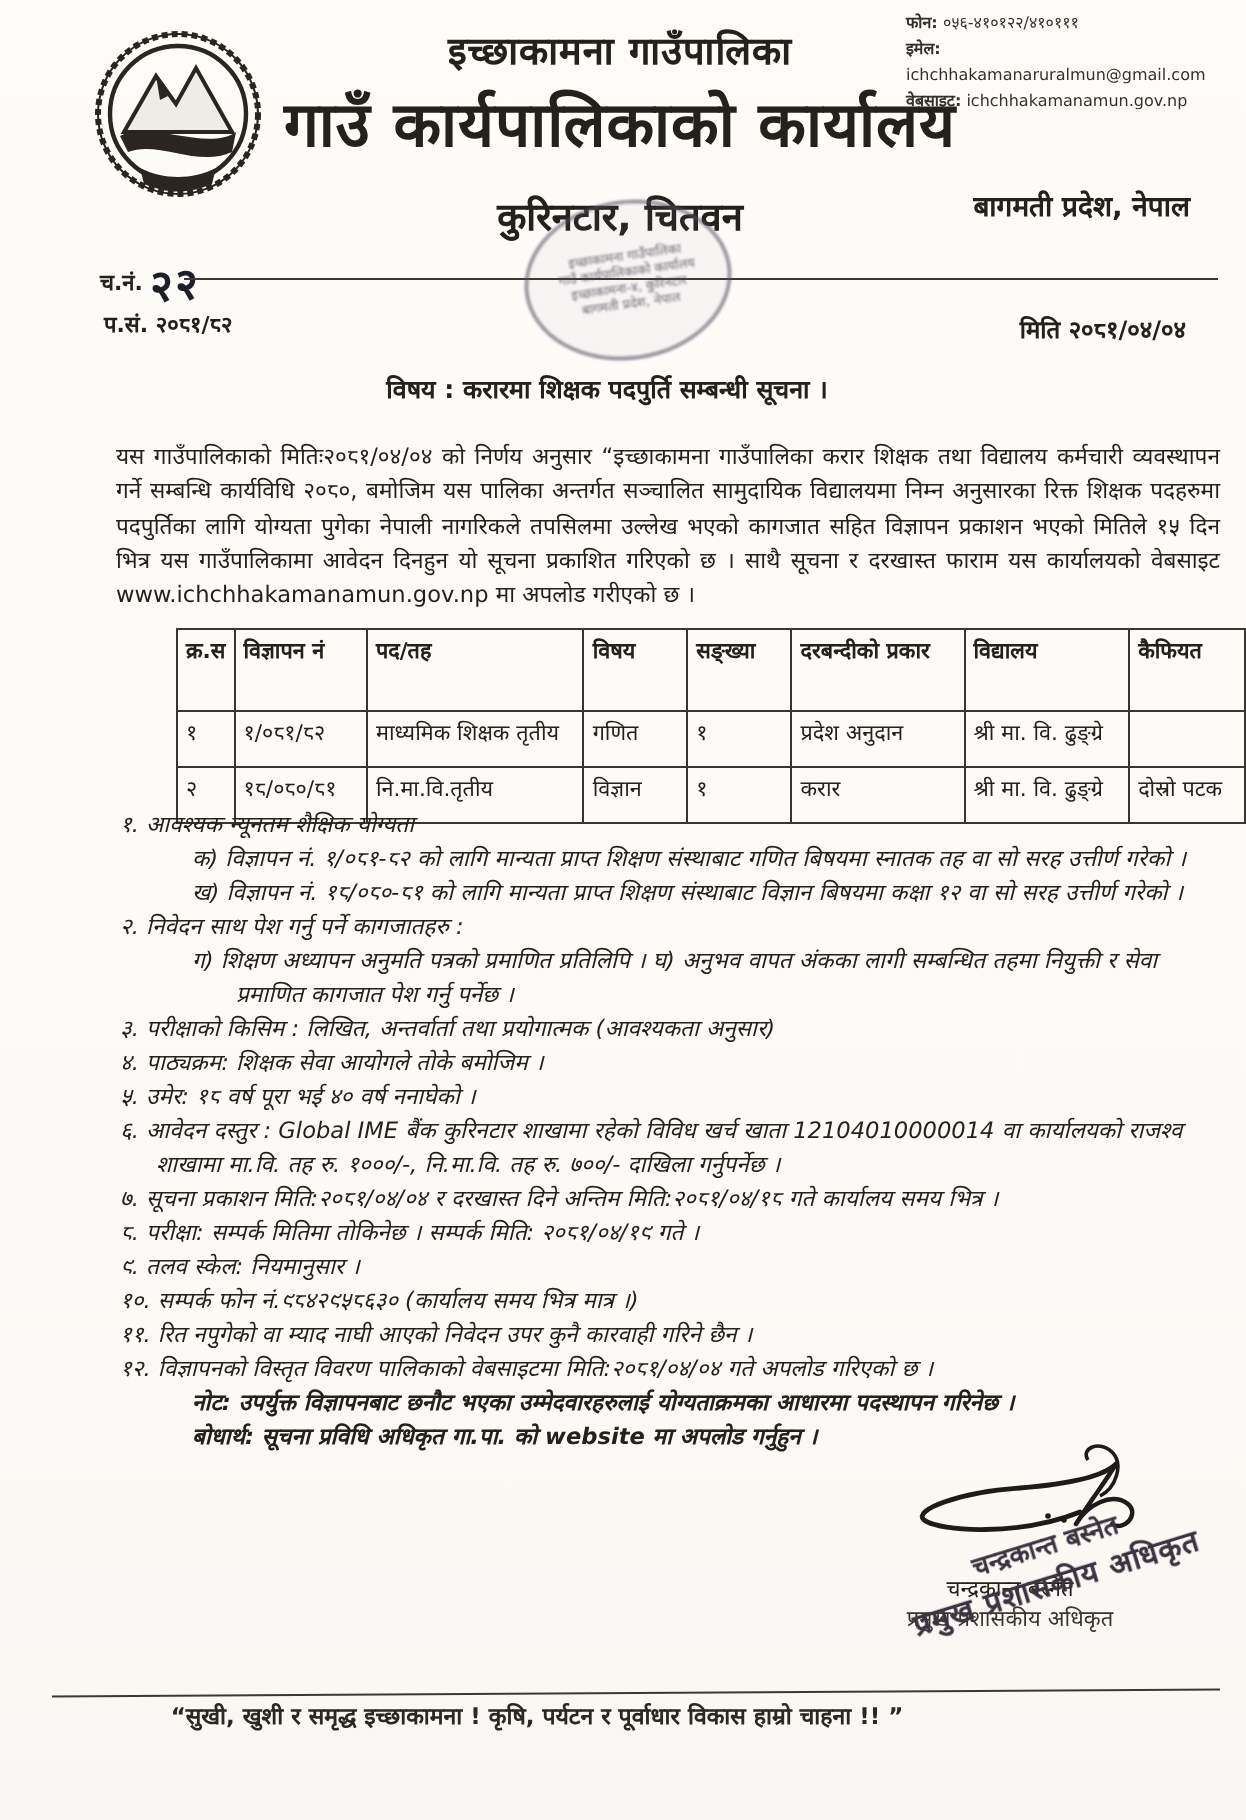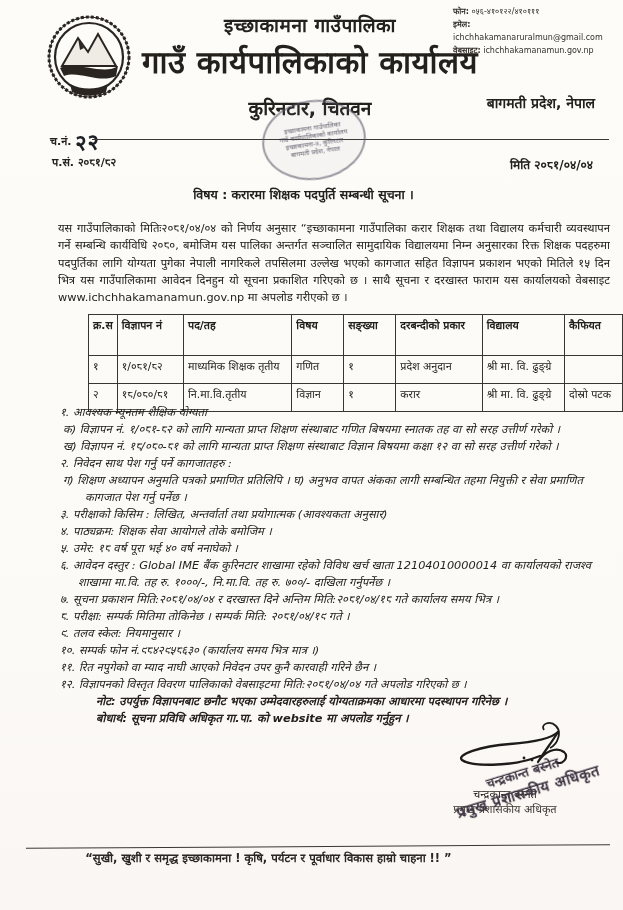--- a/index.html
+++ b/index.html
@@ -63,21 +63,21 @@
   .vacancy-table th:nth-child(2),.vacancy-table td:nth-child(2){width:58px;}
   .vacancy-table th:nth-child(3),.vacancy-table td:nth-child(3){width:102px;}
   .vacancy-table th:nth-child(4),.vacancy-table td:nth-child(4){width:44px;}
   .vacancy-table th:nth-child(5),.vacancy-table td:nth-child(5){width:44px;}
   .vacancy-table th:nth-child(6),.vacancy-table td:nth-child(6){width:80px;}
   .vacancy-table th:nth-child(7),.vacancy-table td:nth-child(7){width:76px;}
   .vacancy-table th:nth-child(8),.vacancy-table td:nth-child(8){width:50px;}
   
   .notice-list{position:absolute;left:60px;top:404px;width:552px;font-size:11.3px;line-height:17px;}
   .notice-item{padding-left:18px;text-indent:-18px;font-style:italic;}
-  .notice-item.indent-1{margin-left:3px;padding-left:22px;text-indent:-22px;}
+  .notice-item.indent-1{margin-left:36px;padding-left:22px;text-indent:-22px;}
   .notice-item.bold{font-weight:bold;margin-left:36px;}
   
   .signature-svg{position:absolute;left:440px;top:722px;width:150px;height:62px;}
   .sig-name{position:absolute;left:430px;top:786px;width:150px;text-align:center;font-size:11px;}
   .sig-title{position:absolute;left:415px;top:801px;width:180px;text-align:center;font-size:11px;color:#3a352f;}
   .sig-stamp{
     position:absolute;left:440px;top:790px;width:190px;text-align:center;
     transform:rotate(-17deg);transform-origin:left bottom;
     color:#3c3340;filter:blur(.35px);font-weight:bold;
   }

